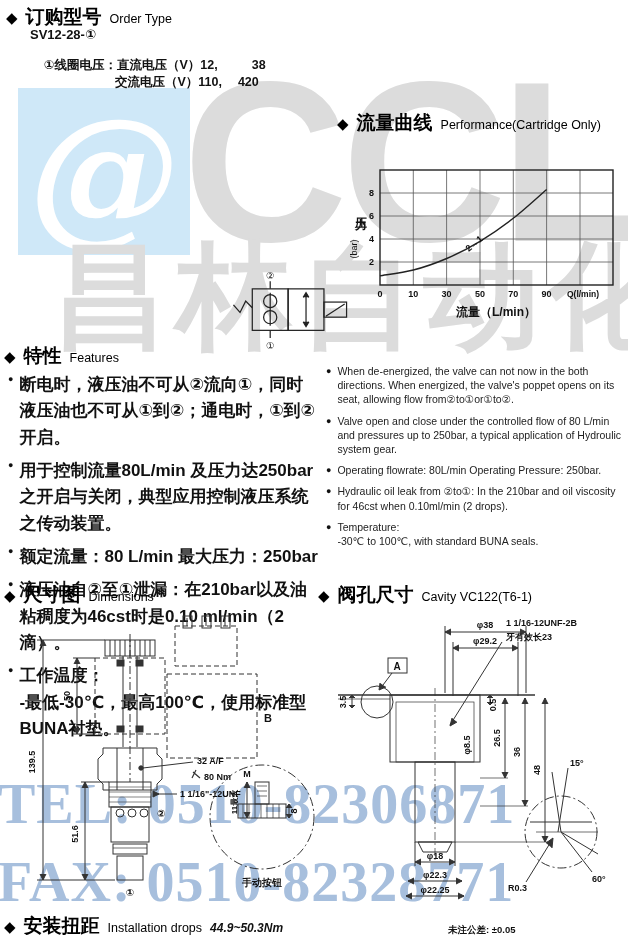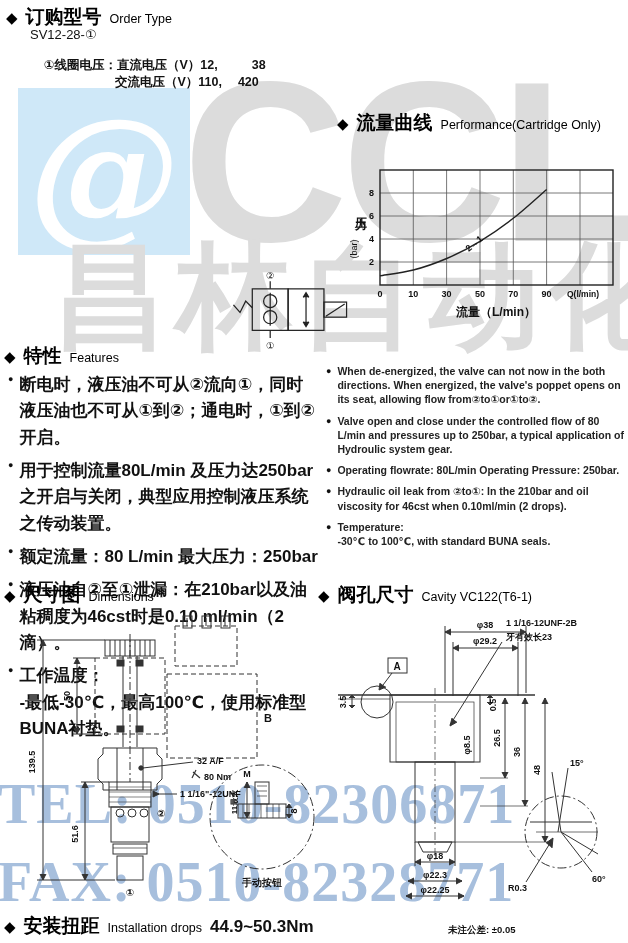--- a/index.html
+++ b/index.html
@@ -18,35 +18,35 @@
   .wm-tel{left:-2px;top:772px;font-family:"Liberation Serif","DejaVu Serif",serif;
           font-weight:bold;font-size:56px;color:#a7bfdd;white-space:nowrap;letter-spacing:1px;}
   .wm-fax{left:-2px;top:850px;font-family:"Liberation Serif","DejaVu Serif",serif;
           font-weight:bold;font-size:56px;color:#a7bfdd;white-space:nowrap;letter-spacing:1px;}
   
   .abs{position:absolute;z-index:1;}
   .sec-head{display:flex;align-items:baseline;gap:8px;white-space:nowrap;}
   .diamond{font-size:15px;color:#000;}
   .head-zh{font-size:19px;font-weight:bold;color:#000;}
   .head-en{font-size:12.5px;font-weight:normal;color:#000;}
-  .order-model{font-size:13px;font-weight:normal;}
+  .order-model{font-size:13px;font-weight:bold;}
   .order-line{font-size:12.5px;font-weight:bold;white-space:pre;}
   .feat-list{margin:0;padding:0;list-style:none;}
   .feat-list li{display:flex;gap:6px;margin-bottom:7px;}
   .feat-bullet{font-size:9px;line-height:1.6;flex:0 0 auto;}
   .feat-text{white-space:pre-line;}
   .feat-zh .feat-text{font-size:17px;font-weight:bold;line-height:1.55;}
-  .feat-en .feat-text{font-size:10.5px;font-weight:bold;line-height:1.35;color:#222;}
+  .feat-en .feat-text{font-size:10.5px;font-weight:normal;line-height:1.35;color:#222;}
   .chart-ylabel{writing-mode:vertical-rl;text-orientation:upright;font-size:12px;font-weight:bold;}
   .chart-bar{font-size:9px;transform:rotate(-90deg);transform-origin:center;}
   svg text{font-family:"Liberation Sans","DejaVu Sans",sans-serif;fill:#111;}
   svg{overflow:visible;}
   .footer-logo{font-size:16px;font-weight:bold;white-space:nowrap;}
   .footer-tol{font-size:9.5px;font-weight:bold;white-space:nowrap;}
-  .install-val{font-size:17px;font-weight:bold;}
+  .install-val{font-size:12px;font-weight:bold;font-style:italic;}
 </style>
 </head>
 <body>
 
 <div class="page">
 
   <div class="wm wm-logo-box">
     <span class="wm-logo-at">@</span>
   </div>
   <div class="wm wm-cclair">CCLair</div>

